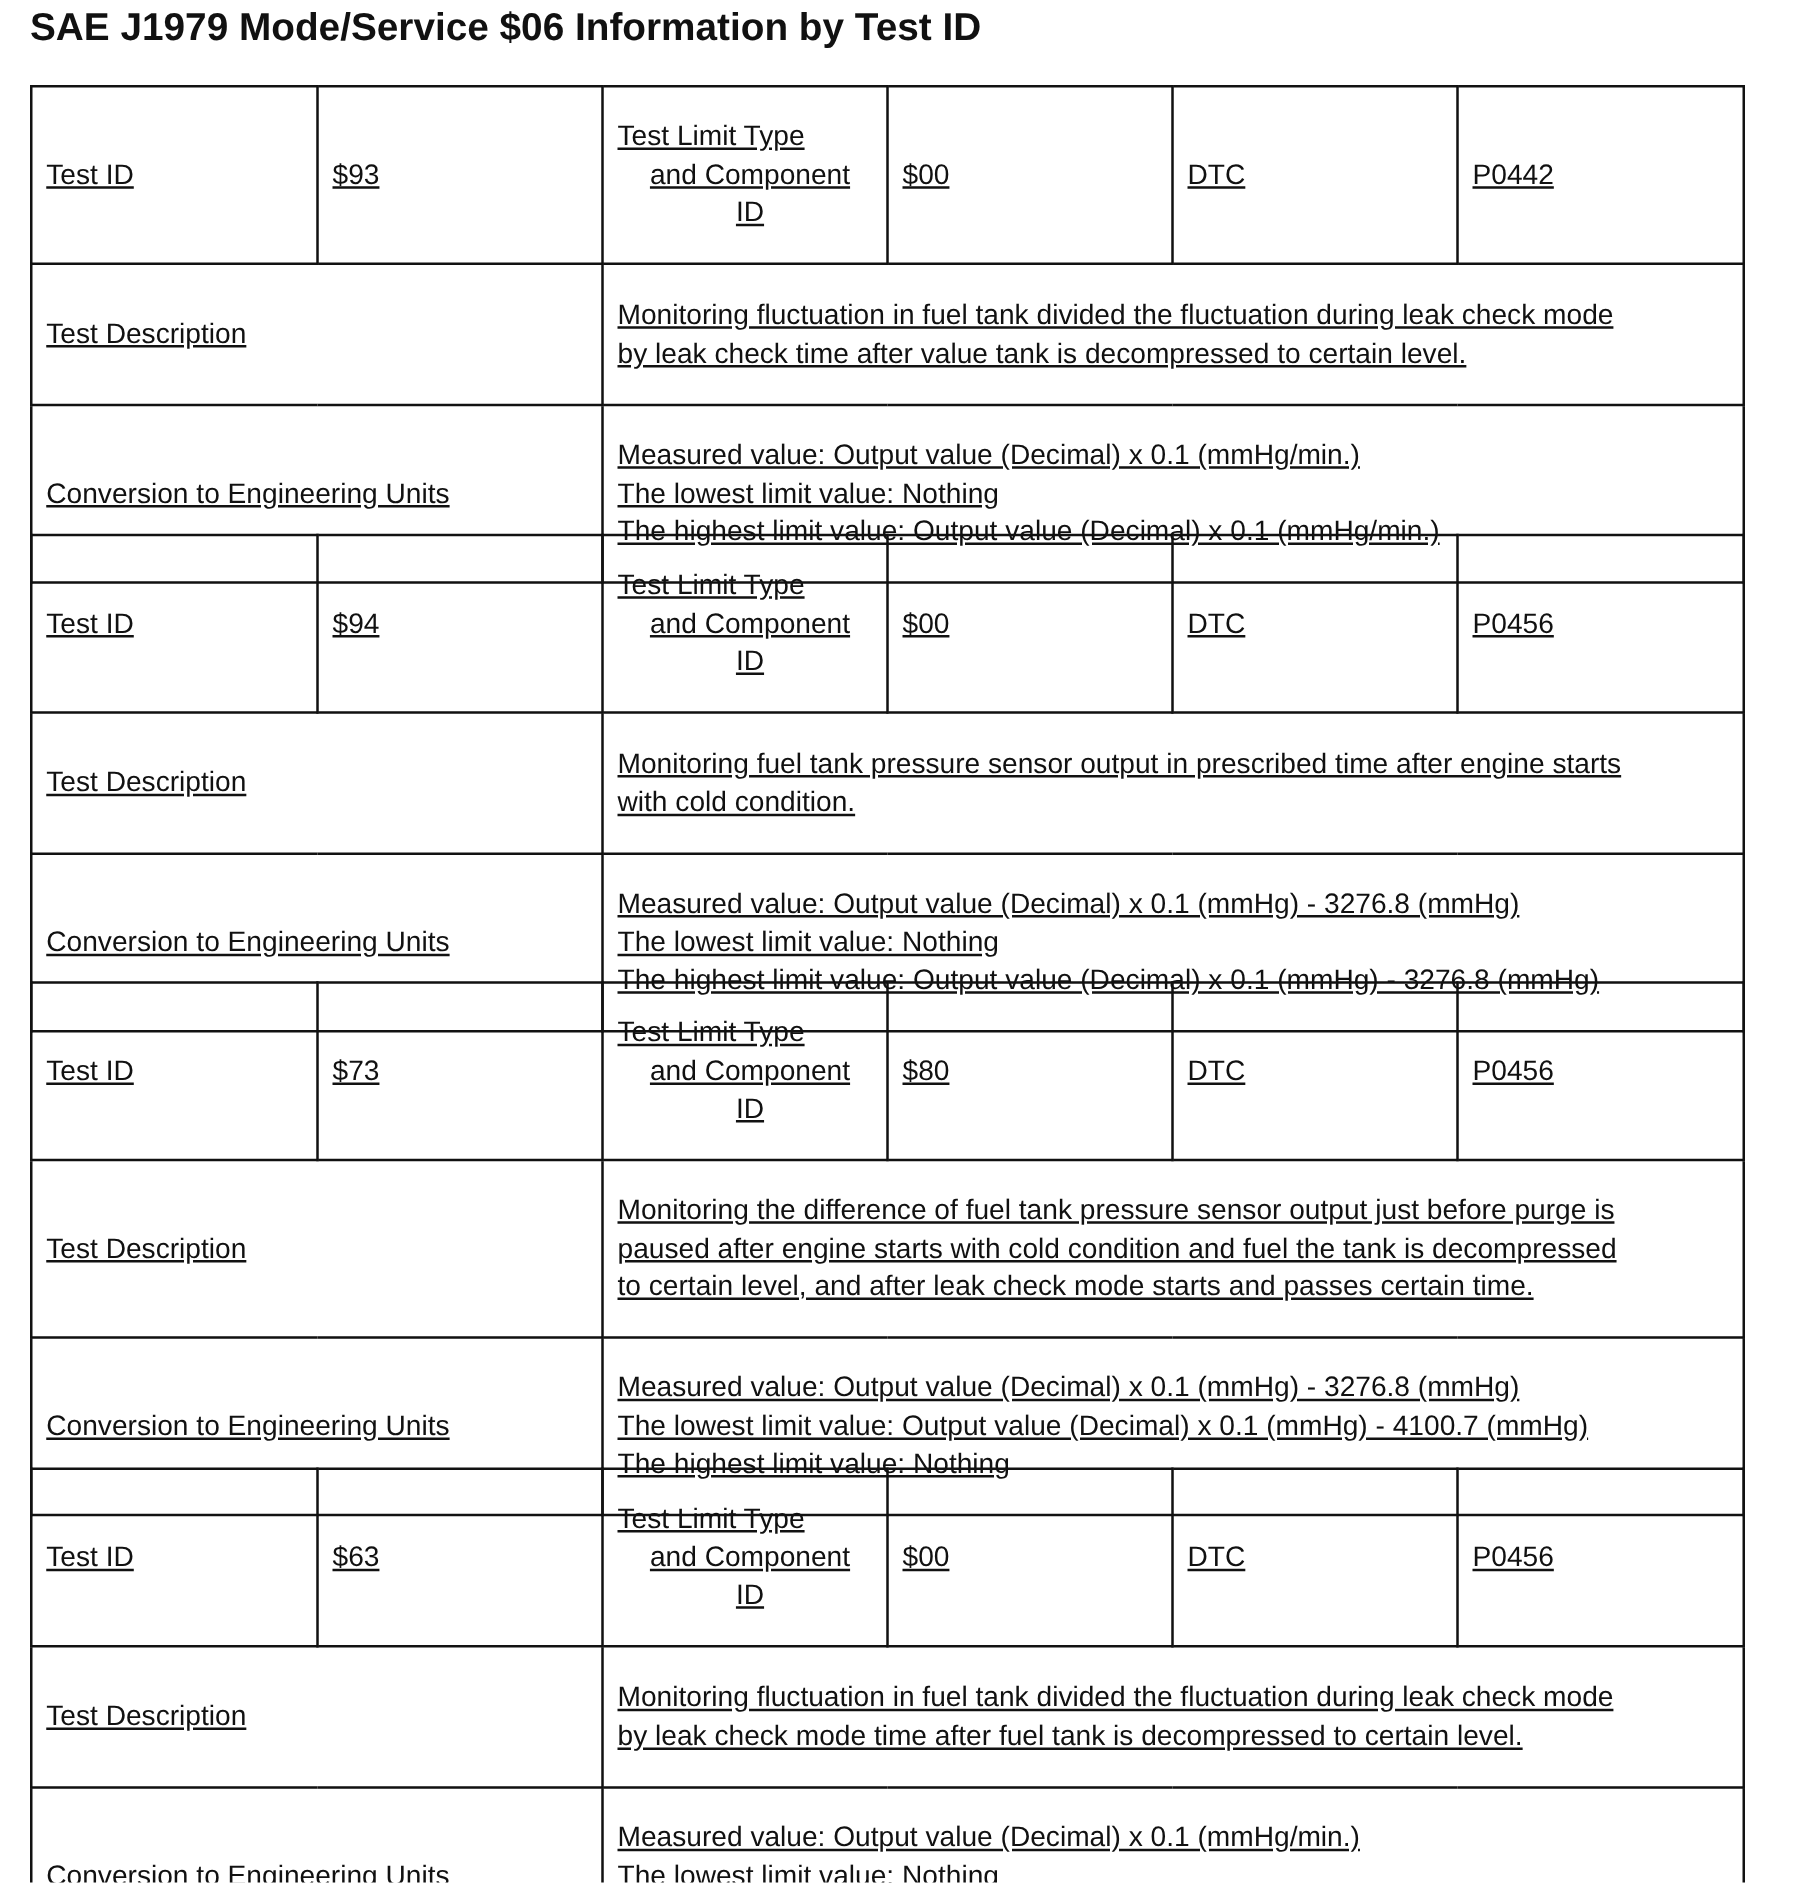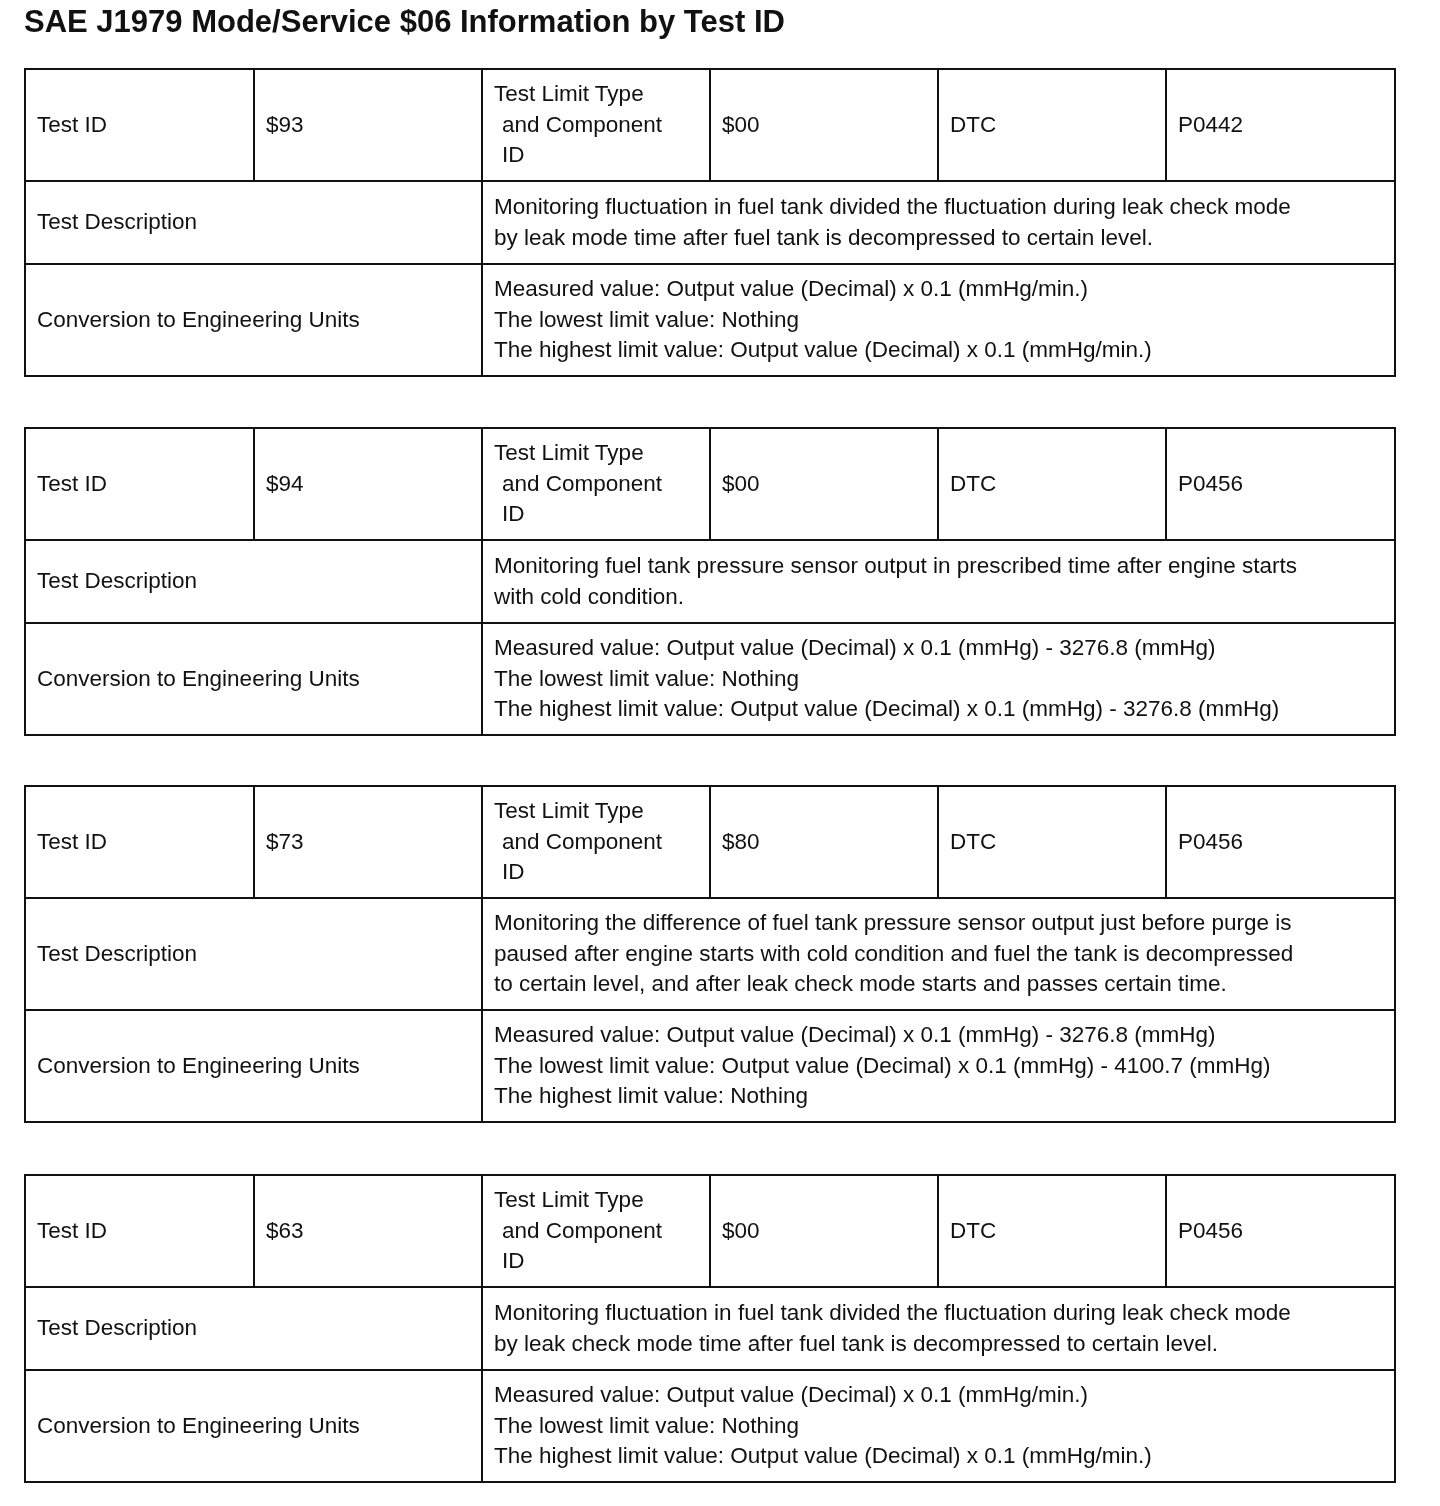--- a/index.html
+++ b/index.html
@@ -10,28 +10,28 @@
   .title {
     position: absolute; left: 24px; top: 4px;
     font-size: 31px; font-weight: bold; letter-spacing: 0px; white-space: nowrap;
   }
   table.spec {
     position: absolute; left: 24px; width: 1370px;
     border-collapse: collapse; table-layout: fixed;
     font-size: 22.5px; line-height: 30.5px;
   }
   table.spec td {
-    border: 2px solid #111111; padding: 1px 11px; vertical-align: middle;
+    border: 2px solid #111111; padding: 16px 11px; vertical-align: middle; text-decoration: underline;
   }
   table.spec tr.r1 td { height: 108px; }
   table.spec tr.r2 td { height: 79px; }
   table.spec tr.r2.tall td { height: 108px; }
   table.spec tr.r3 td { height: 108px; }
   .ml { display: block; white-space: nowrap; }
-  .indent { padding-left: 8px; }
+  .indent { padding-left: 8px; text-align: center; }
 </style>
 </head>
 <body>
 
 <div class="title">SAE J1979 Mode/Service $06 Information by Test ID</div>
 
 <table class="spec" style="top:68px;">
   <colgroup>
       <col style="width:229px">
       <col style="width:228px">
@@ -50,21 +50,21 @@
       <span class="ml indent"> ID</span>
     </td>
     <td>$00</td>
     <td>DTC</td>
     <td>P0442</td>
   </tr>
   <tr class="r2">
     <td colspan="2">Test Description</td>
     <td colspan="4">
       <span class="ml">Monitoring fluctuation in fuel tank divided the fluctuation during leak check mode</span>
-      <span class="ml">by leak mode time after fuel tank is decompressed to certain level.</span>
+      <span class="ml">by leak check time after value tank is decompressed to certain level.</span>
     </td>
   </tr>
   <tr class="r3">
     <td colspan="2">Conversion to Engineering Units</td>
     <td colspan="4">
       <span class="ml">Measured value: Output value (Decimal) x 0.1 (mmHg/min.)</span>
       <span class="ml">The lowest limit value: Nothing</span>
       <span class="ml">The highest limit value: Output value (Decimal) x 0.1 (mmHg/min.)</span>
     </td>
   </tr>

